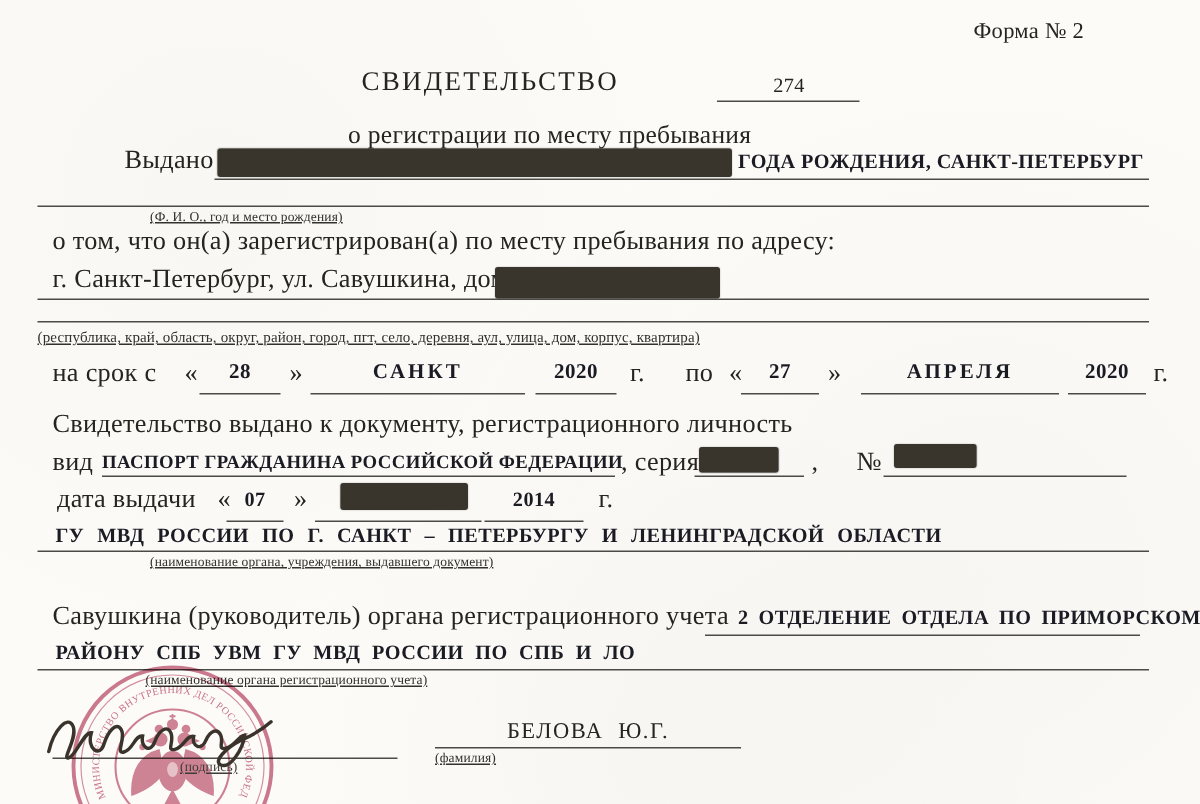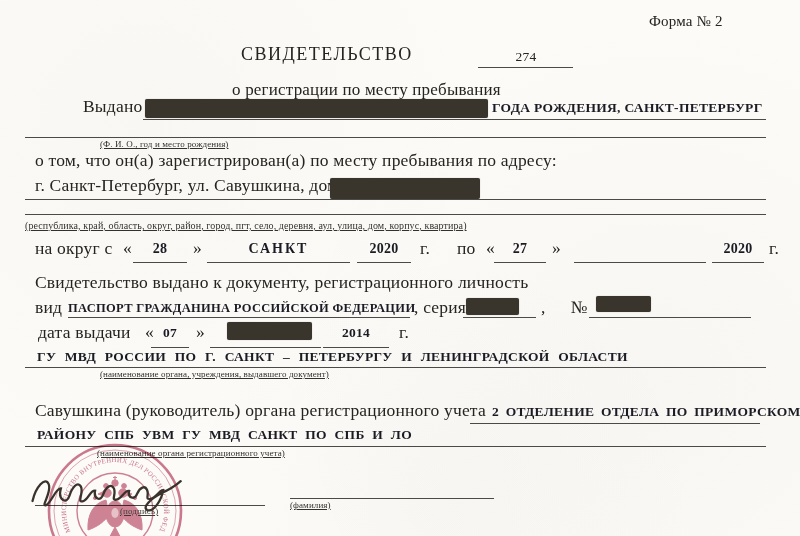--- a/index.html
+++ b/index.html
@@ -48,35 +48,36 @@
   <div class="rule" style="left:25px;top:137px;width:741px;"></div>
   <div class="cap" style="left:100px;top:139px;width:640px;">(Ф. И. О., год и место рождения)</div>
 
   <div class="t" style="left:35px;top:150px;">о том, что он(а) зарегистрирован(а) по месту пребывания по адресу:</div>
   <div class="t" style="left:35px;top:175px;">г. Санкт-Петербург, ул. Савушкина, дом</div>
   <div class="redact" style="left:330px;top:178px;width:150px;height:21px;"></div>
   <div class="rule" style="left:25px;top:199px;width:741px;"></div>
   <div class="rule" style="left:25px;top:214px;width:741px;"></div>
   <div class="cap" style="left:25px;top:204px;width:741px;font-size:10px;margin-top:16px;">(республика, край, область, округ, район, город, пгт, село, деревня, аул, улица, дом, корпус, квартира)</div>
 
-  <div class="t" style="left:35px;top:238px;">на округ с</div>
+  <div class="t" style="left:35px;top:238px;">на срок с</div>
   <div class="t" style="left:123px;top:238px;">«</div>
   <div class="b num ctr" style="left:133px;top:241px;width:54px;">28</div>
   <div class="rule" style="left:133px;top:262px;width:54px;"></div>
   <div class="t" style="left:193px;top:238px;">»</div>
   <div class="b num ctr" style="left:207px;top:241px;width:143px;letter-spacing:2px;">САНКТ</div>
   <div class="rule" style="left:207px;top:262px;width:143px;"></div>
   <div class="b num ctr" style="left:357px;top:241px;width:54px;">2020</div>
   <div class="rule" style="left:357px;top:262px;width:54px;"></div>
   <div class="t" style="left:420px;top:238px;">г.</div>
   <div class="t" style="left:457px;top:238px;">по</div>
   <div class="t" style="left:486px;top:238px;">«</div>
   <div class="b num ctr" style="left:494px;top:241px;width:52px;">27</div>
   <div class="rule" style="left:494px;top:262px;width:52px;"></div>
   <div class="t" style="left:552px;top:238px;">»</div>
+  <div class="b num ctr" style="left:574px;top:241px;width:132px;letter-spacing:2px;">АПРЕЛЯ</div>
   <div class="rule" style="left:574px;top:262px;width:132px;"></div>
   <div class="b num ctr" style="left:712px;top:241px;width:52px;">2020</div>
   <div class="rule" style="left:712px;top:262px;width:52px;"></div>
   <div class="t" style="left:769px;top:238px;">г.</div>
 
   <div class="t" style="left:35px;top:272px;">Свидетельство выдано к документу, регистрационного личность</div>
   <div class="t" style="left:35px;top:297px;">вид</div>
   <div class="b ctr" style="left:68px;top:301px;width:342px;font-size:12.5px;">ПАСПОРТ ГРАЖДАНИНА РОССИЙСКОЙ ФЕДЕРАЦИИ</div>
   <div class="rule" style="left:68px;top:317px;width:342px;"></div>
   <div class="t" style="left:414px;top:297px;">, серия</div>
@@ -98,21 +99,21 @@
   <div class="rule" style="left:323px;top:347px;width:66px;"></div>
   <div class="t" style="left:399px;top:322px;">г.</div>
 
   <div class="b" style="left:37px;top:349px;word-spacing:5px;">ГУ МВД РОССИИ ПО Г. САНКТ – ПЕТЕРБУРГУ И ЛЕНИНГРАДСКОЙ ОБЛАСТИ</div>
   <div class="rule" style="left:25px;top:367px;width:741px;"></div>
   <div class="cap" style="left:100px;top:369px;width:600px;">(наименование органа, учреждения, выдавшего документ)</div>
 
   <div class="t" style="left:35px;top:400px;">Савушкина (руководитель) органа регистрационного учета</div>
   <div class="b" style="left:492px;top:404px;word-spacing:3px;">2 ОТДЕЛЕНИЕ ОТДЕЛА ПО ПРИМОРСКОМУ</div>
   <div class="rule" style="left:470px;top:423px;width:290px;"></div>
-  <div class="b" style="left:37px;top:427px;word-spacing:4px;">РАЙОНУ СПБ УВМ ГУ МВД САНКТ ПО СПБ И ЛО</div>
+  <div class="b" style="left:37px;top:427px;word-spacing:4px;">РАЙОНУ СПБ УВМ ГУ МВД РОССИИ ПО СПБ И ЛО</div>
   <div class="rule" style="left:25px;top:446px;width:741px;"></div>
   <div class="cap" style="left:97px;top:448px;width:560px;">(наименование органа регистрационного учета)</div>
 
   <svg class="stamp" viewBox="0 0 140 140">
     <g fill="none" stroke="#c05672">
       <circle cx="70" cy="70" r="66" stroke-width="2.6" opacity=".85" stroke="#c05672"></circle>
       <circle cx="70" cy="70" r="61" stroke-width=".8" opacity=".7"></circle>
       <circle cx="70" cy="70" r="38" stroke-width="1.4" opacity=".8"></circle>
     </g>
     <defs>
@@ -144,16 +145,17 @@
       <circle cx="90" cy="57" r="1.6"></circle>
     </g>
   </svg>
 
   <div class="rule" style="left:35px;top:505px;width:230px;"></div>
   <svg class="sig" viewBox="0 0 164 52" style="transform:rotate(-3deg);">
     <path d="M6,34 C10,20 20,10 23,18 C26,26 14,40 19,39 C24,38 30,22 35,23 C31,34 40,40 43,31 C46,23 52,16 55,22 C58,28 50,38 56,37 C62,36 64,26 69,27 C67,35 74,39 77,31 C80,24 86,20 88,26 C90,32 84,38 90,37 C96,36 98,28 103,29 C101,36 108,39 111,32 C114,26 119,24 121,29 C123,34 118,39 124,38 C130,37 133,30 137,30 C135,40 126,52 120,49 C115,46 124,38 135,33 C143,30 150,26 155,22" fill="none" stroke="#3a332b" stroke-width="2.3" stroke-linecap="round"></path>
   </svg>
   <div class="cap above-stamp" style="left:120px;top:506px;width:80px;color:#3f3b35;">(подпись)</div>
 
+  <div class="t ctr" style="left:290px;top:480px;width:204px;font-size:15px;letter-spacing:1px;word-spacing:5px;">БЕЛОВА Ю.Г.</div>
   <div class="rule" style="left:290px;top:498px;width:204px;"></div>
   <div class="cap" style="left:290px;top:500px;width:204px;">(фамилия)</div>
 
 </div>
 
 </body></html>

